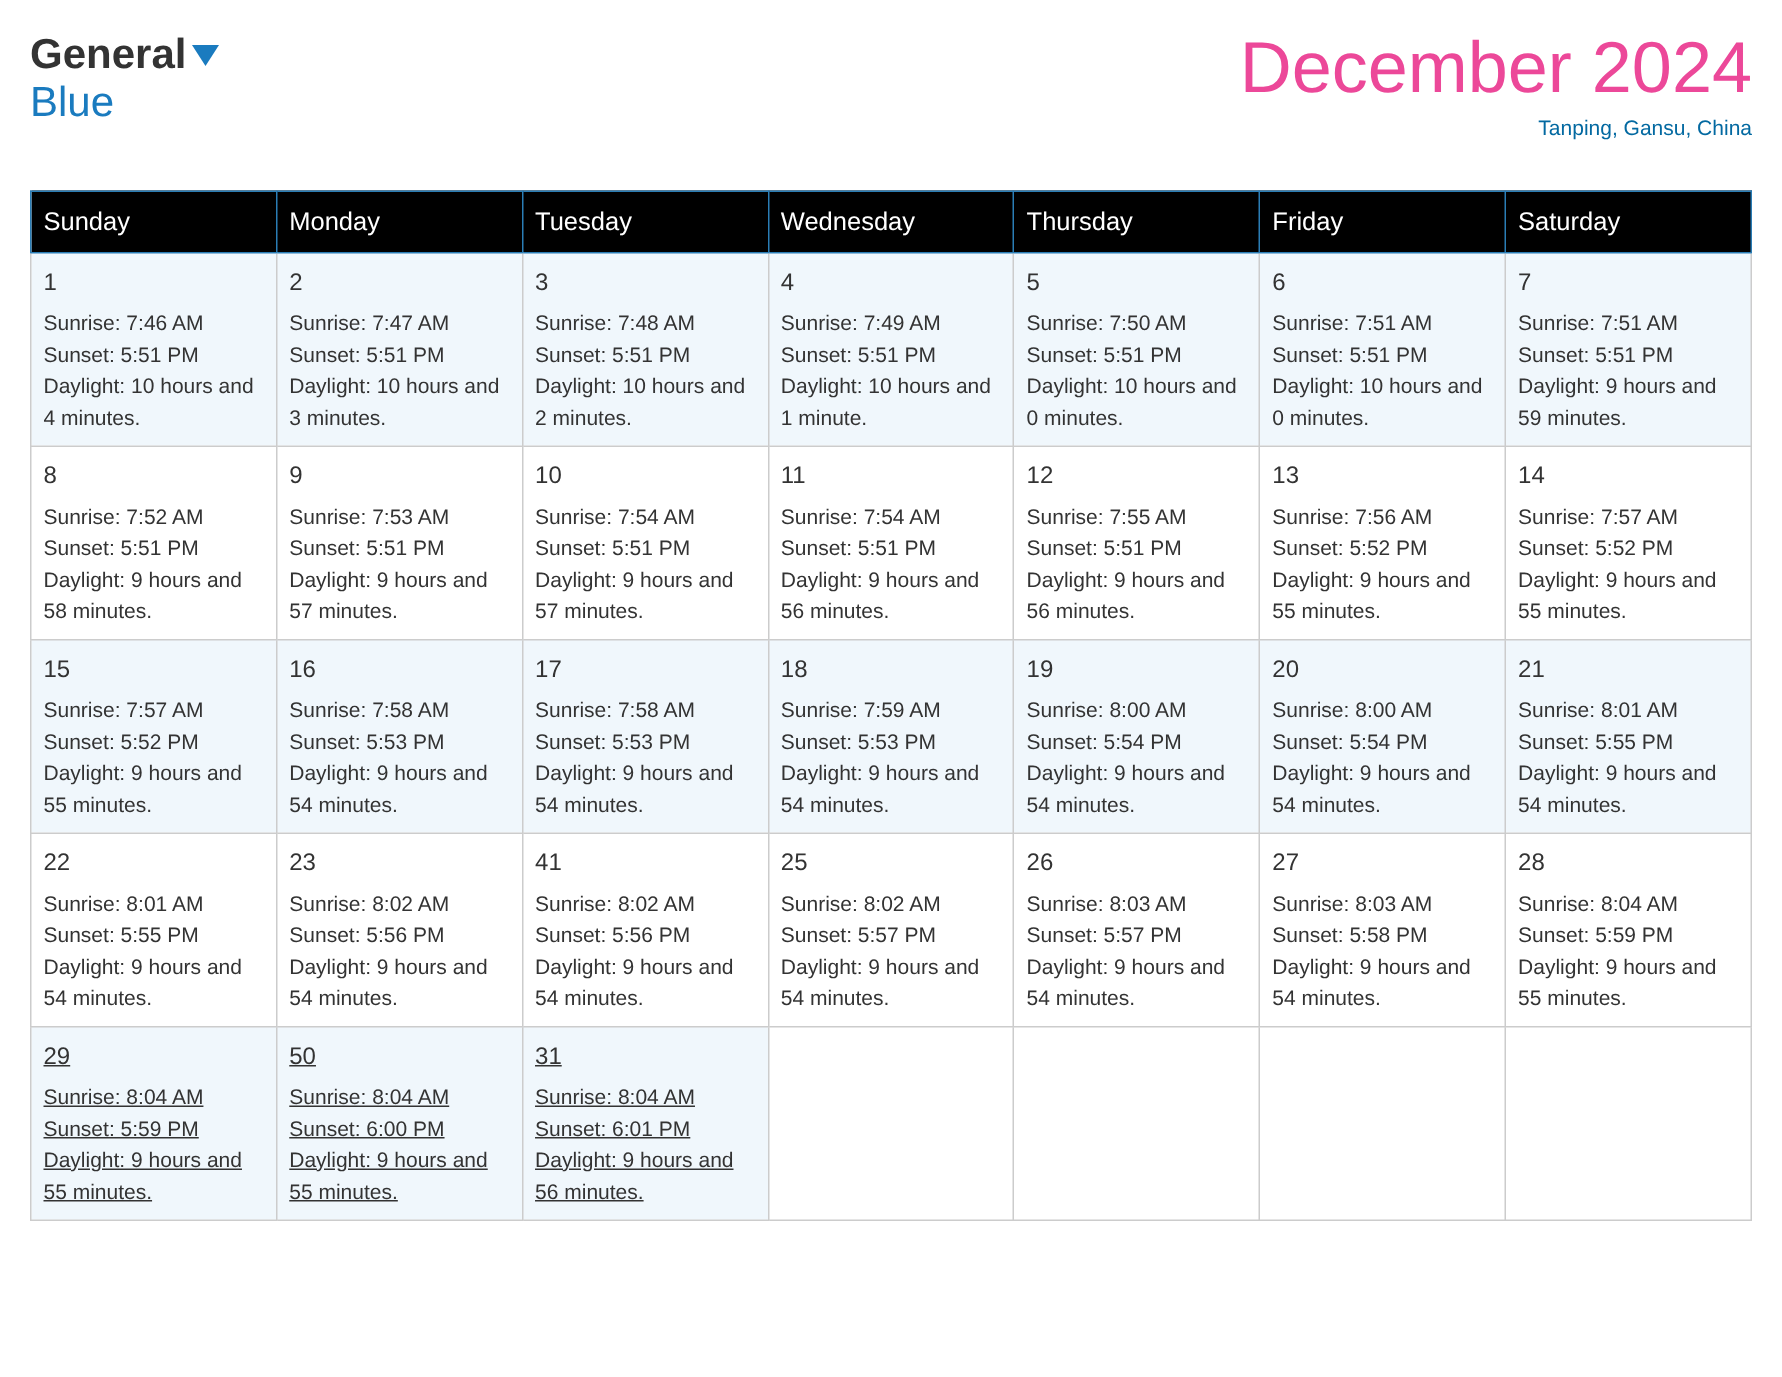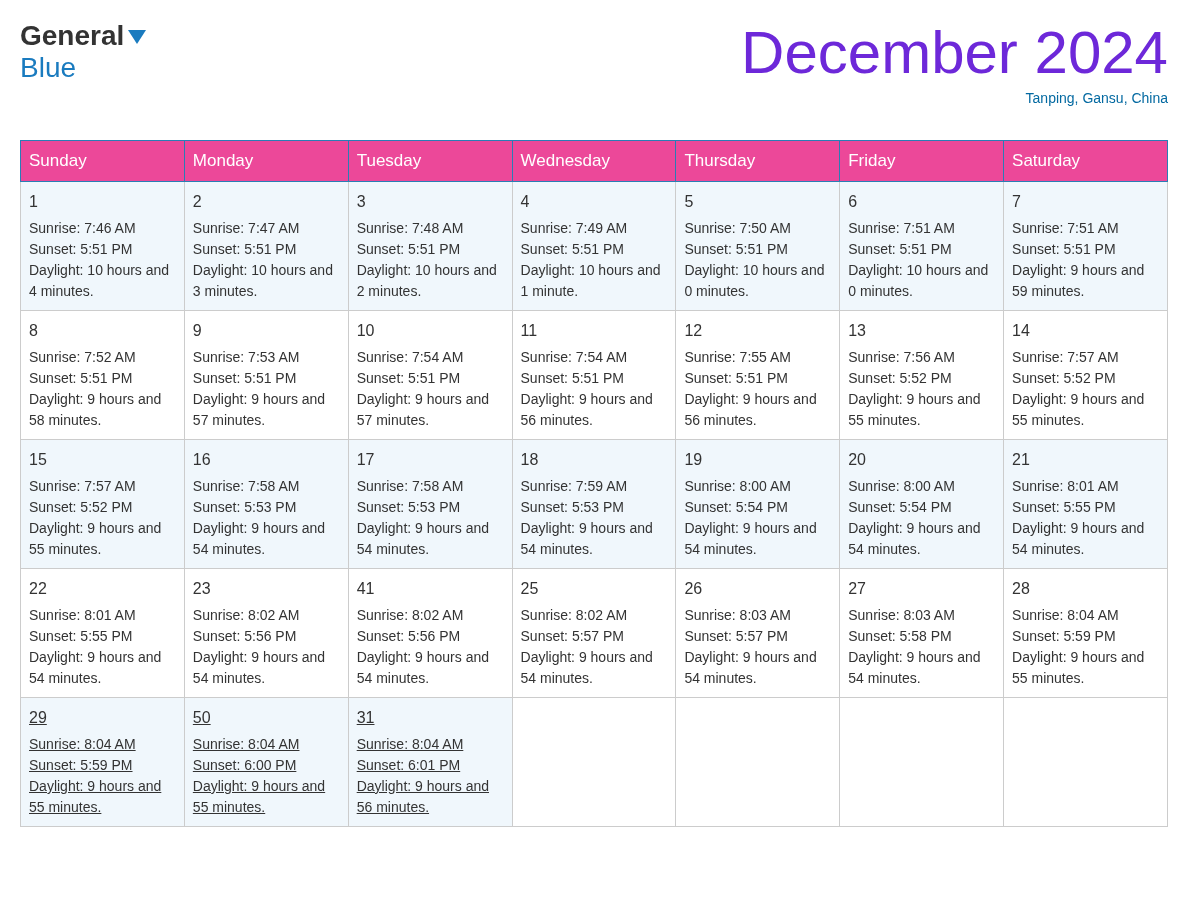--- a/index.html
+++ b/index.html
@@ -21,37 +21,37 @@
       flex-direction: column;
     }
     .logo-line1 {
       display: flex;
       align-items: center;
     }
     .title-area {
       text-align: right;
     }
     .month-title {
-      font-size: 60px;
+      font-size: 48px;
       font-weight: normal;
-      color: #6d28d9;
+      color: #ec4899;
       line-height: 1.1;
     }
     .location-title {
       font-size: 14px;
       color: #0369a1;
       margin-top: 4px;
     }
     .calendar {
       width: 100%;
       border-collapse: collapse;
       border: 1px solid #aaa;
     }
     .calendar th {
-      background-color: #ec4899;
+      background-color: #000000;
       color: white;
       padding: 10px 8px;
       text-align: left;
       font-size: 17px;
       font-weight: normal;
       border: 1px solid #2a7db5;
     }
     .calendar td {
       vertical-align: top;
       padding: 8px;

